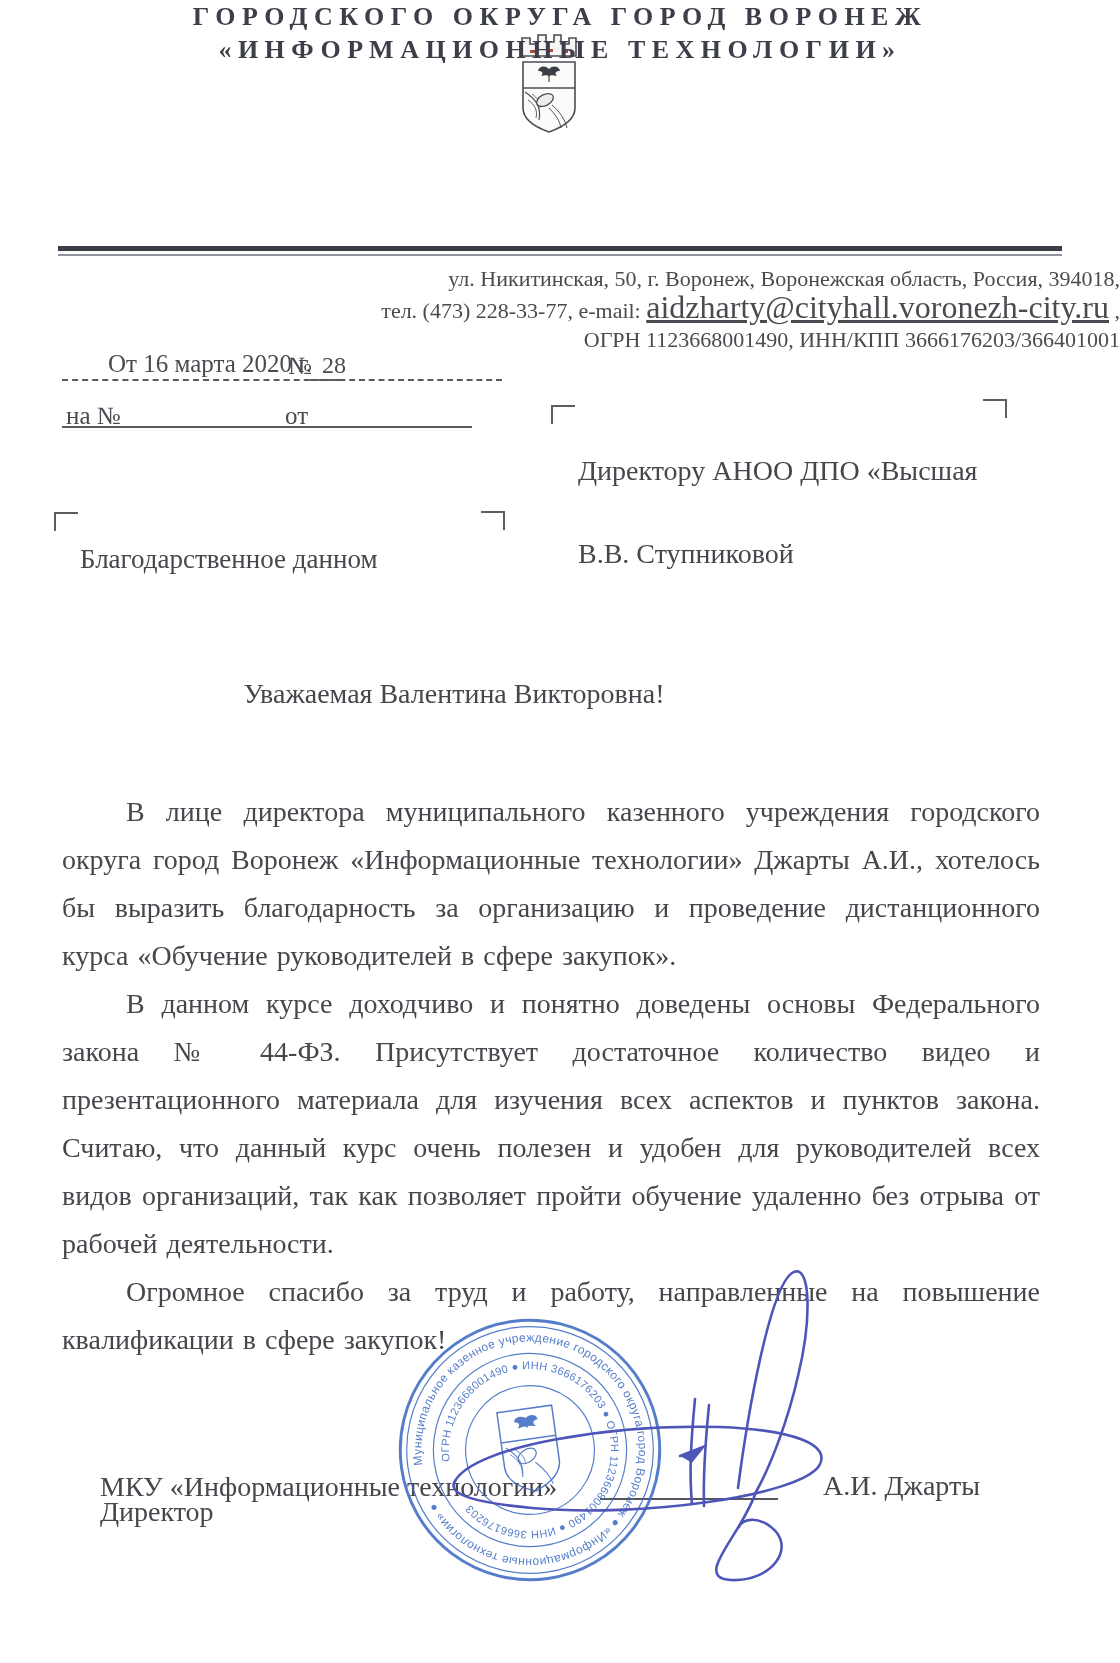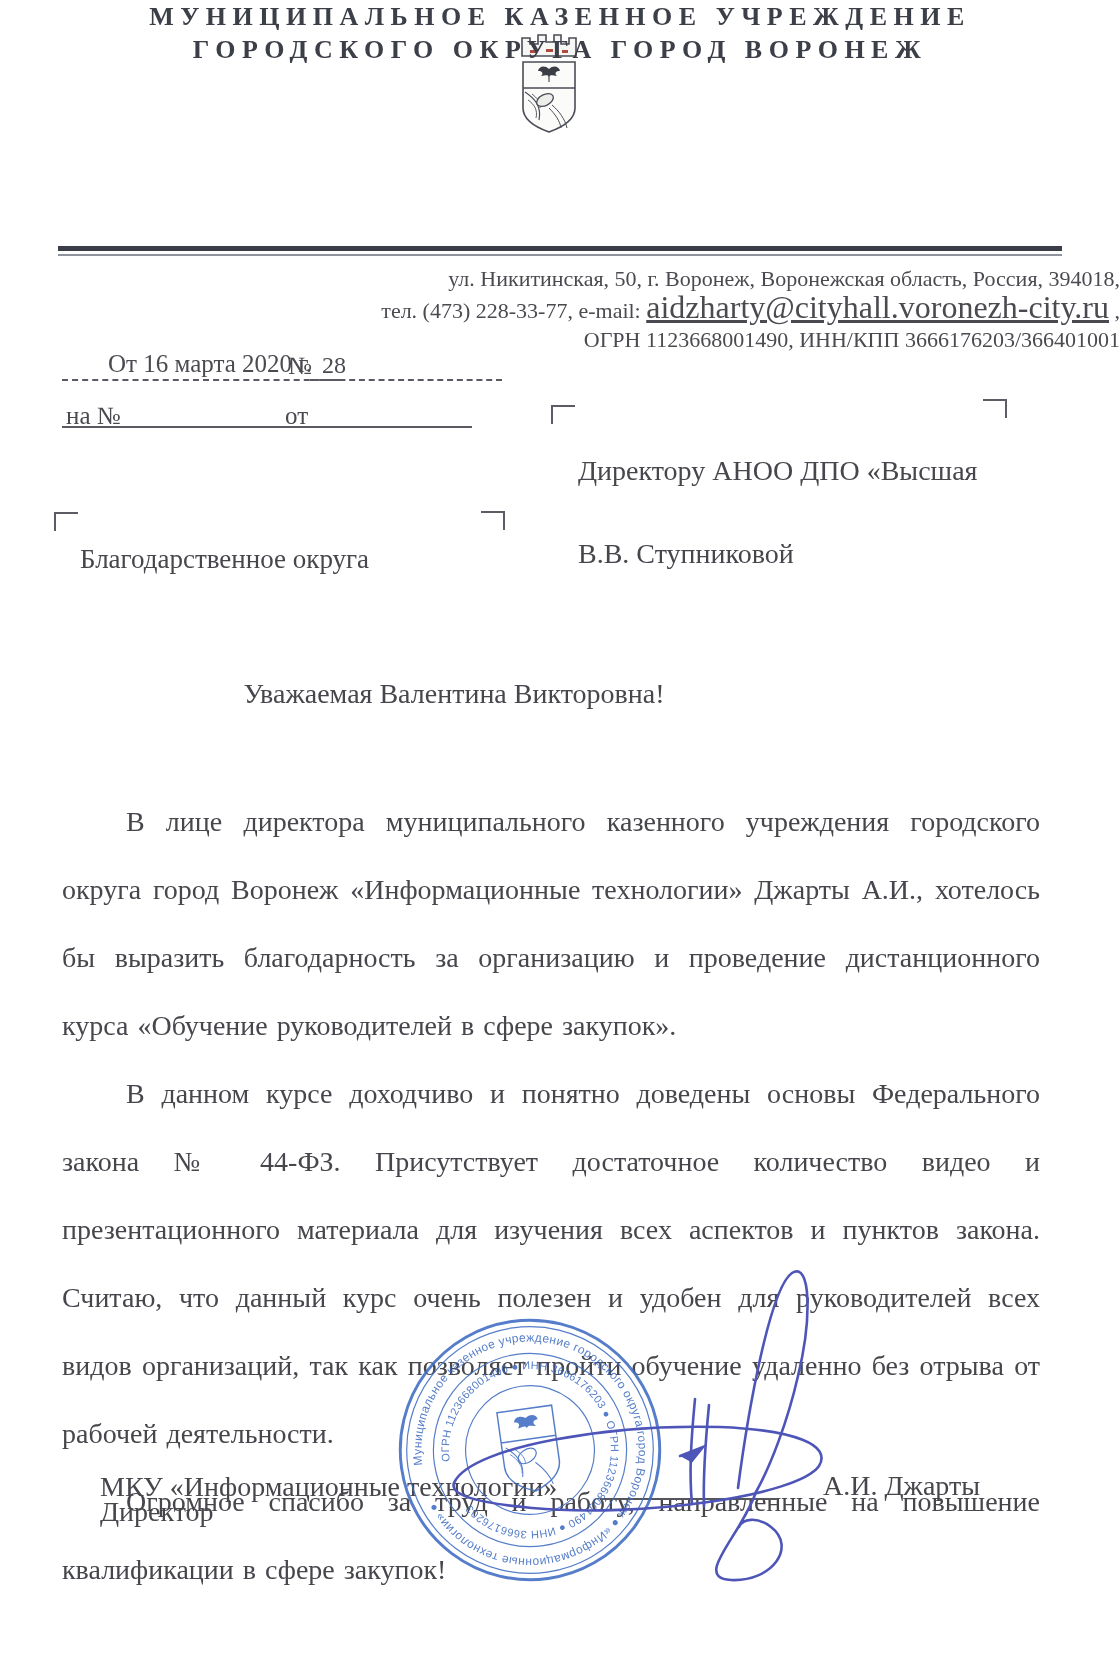--- a/index.html
+++ b/index.html
@@ -26,21 +26,21 @@
   .u-solid{border-bottom:2px solid #5a5b62; height:0;}
   
   .crn{width:22px; height:17px;}
   .crn-tl{border-left:2px solid #5c5d64; border-top:2px solid #5c5d64;}
   .crn-tr{border-right:2px solid #5c5d64; border-top:2px solid #5c5d64;}
   
   .addressee{left:578px; top:448px; width:420px; font-size:28px; line-height:46px; color:#46464c;}
   .addr-name{left:578px; top:538px; font-size:28px;}
   .subject{left:80px; top:544px; font-size:27px;}
   .greeting{left:0; top:678px; width:908px; text-align:center; font-size:28px;}
-  .body-text{left:62px; top:788px; width:978px; font-size:28px; line-height:68px;
+  .body-text{left:62px; top:788px; width:978px; font-size:28px; line-height:48px;
     text-align:justify; word-spacing:2px;}
   .body-text p{margin:0; text-indent:64px;}
   .signoff{font-size:28px; color:#46464c;}
   .sig-rule{left:600px; top:1498px; width:178px; height:2px; background:#55565c;}
   
   .stamp{left:392px; top:1312px; width:276px; height:276px; opacity:.88;
     transform:rotate(-8deg);}
   .handsig{left:440px; top:1256px; width:400px; height:345px;}
   .stamp text{font-family:"Liberation Sans","DejaVu Sans",sans-serif;}
 </style>
@@ -64,22 +64,22 @@
       <line x1="41" y1="48" x2="41" y2="54" stroke-width="1.2"></line>
 
       <path d="M17,64 C26,70 34,78 31,92" stroke-width="1.2"></path>
       <path d="M20,72 C26,76 30,82 28,90 M24,66 C29,70 33,74 32,80" stroke-width="0.9"></path>
       <ellipse cx="37" cy="72" rx="9" ry="5.5" transform="rotate(-28 37 72)" fill="#ededea" stroke-width="1.3"></ellipse>
       <path d="M44,77 C51,83 57,91 59,100 M41,80 C47,86 52,93 53,100" stroke-width="1"></path>
     </g>
   </svg>
 
   <div class="abs org-name">
-    <div>МУНИЦИПАЛЬНОЕ КАЗЕННОЕ УЧРЕЖДЕНИЕ</div>
     <div>ГОРОДСКОГО ОКРУГА ГОРОД ВОРОНЕЖ</div>
+    <div>«ИНФОРМАЦИОННЫЕ ТЕХНОЛОГИИ»</div>
   </div>
 
   <div class="abs rule-thick"></div>
   <div class="abs rule-thin"></div>
 
   <div class="abs contact">
     <div>ул. Никитинская, 50, г. Воронеж, Воронежская область, Россия, 394018,</div>
     <div><span>тел. (473) 228-33-77, e-mail: </span><span class="email">aidzharty@cityhall.voronezh-city.ru</span><span> ,</span></div>
     <div>ОГРН 1123668001490, ИНН/КПП 3666176203/366401001</div>
   </div>
@@ -96,21 +96,21 @@
 
   <div class="abs crn crn-tl" style="left:551px; top:405px;"></div>
   <div class="abs crn crn-tr" style="left:983px; top:399px;"></div>
   <div class="abs addressee">
     <div>Директору АНОО ДПО «Высшая</div>
   </div>
   <div class="abs addr-name">В.В. Ступниковой</div>
 
   <div class="abs crn crn-tl" style="left:54px; top:512px;"></div>
   <div class="abs crn crn-tr" style="left:481px; top:511px;"></div>
-  <div class="abs subject">Благодарственное округа</div>
+  <div class="abs subject">Благодарственное данном</div>
 
   <div class="abs greeting">Уважаемая Валентина Викторовна!</div>
 
   <div class="abs body-text">
     <p>В лице директора муниципального казенного учреждения городского округа город Воронеж «Информационные технологии» Джарты А.И., хотелось бы выразить благодарность за организацию и проведение дистанционного курса «Обучение руководителей в сфере закупок».</p>
     <p>В данном курсе доходчиво и понятно доведены основы Федерального закона № 44-ФЗ. Присутствует достаточное количество видео и презентационного материала для изучения всех аспектов и пунктов закона. Считаю, что данный курс очень полезен и удобен для руководителей всех видов организаций, так как позволяет пройти обучение удаленно без отрыва от рабочей деятельности.</p>
     <p>Огромное спасибо за труд и работу, направленные на повышение квалификации в сфере закупок!</p>
   </div>
 
   <div class="abs signoff" style="left:100px; top:1496px;text-align:right;">Директор</div>

